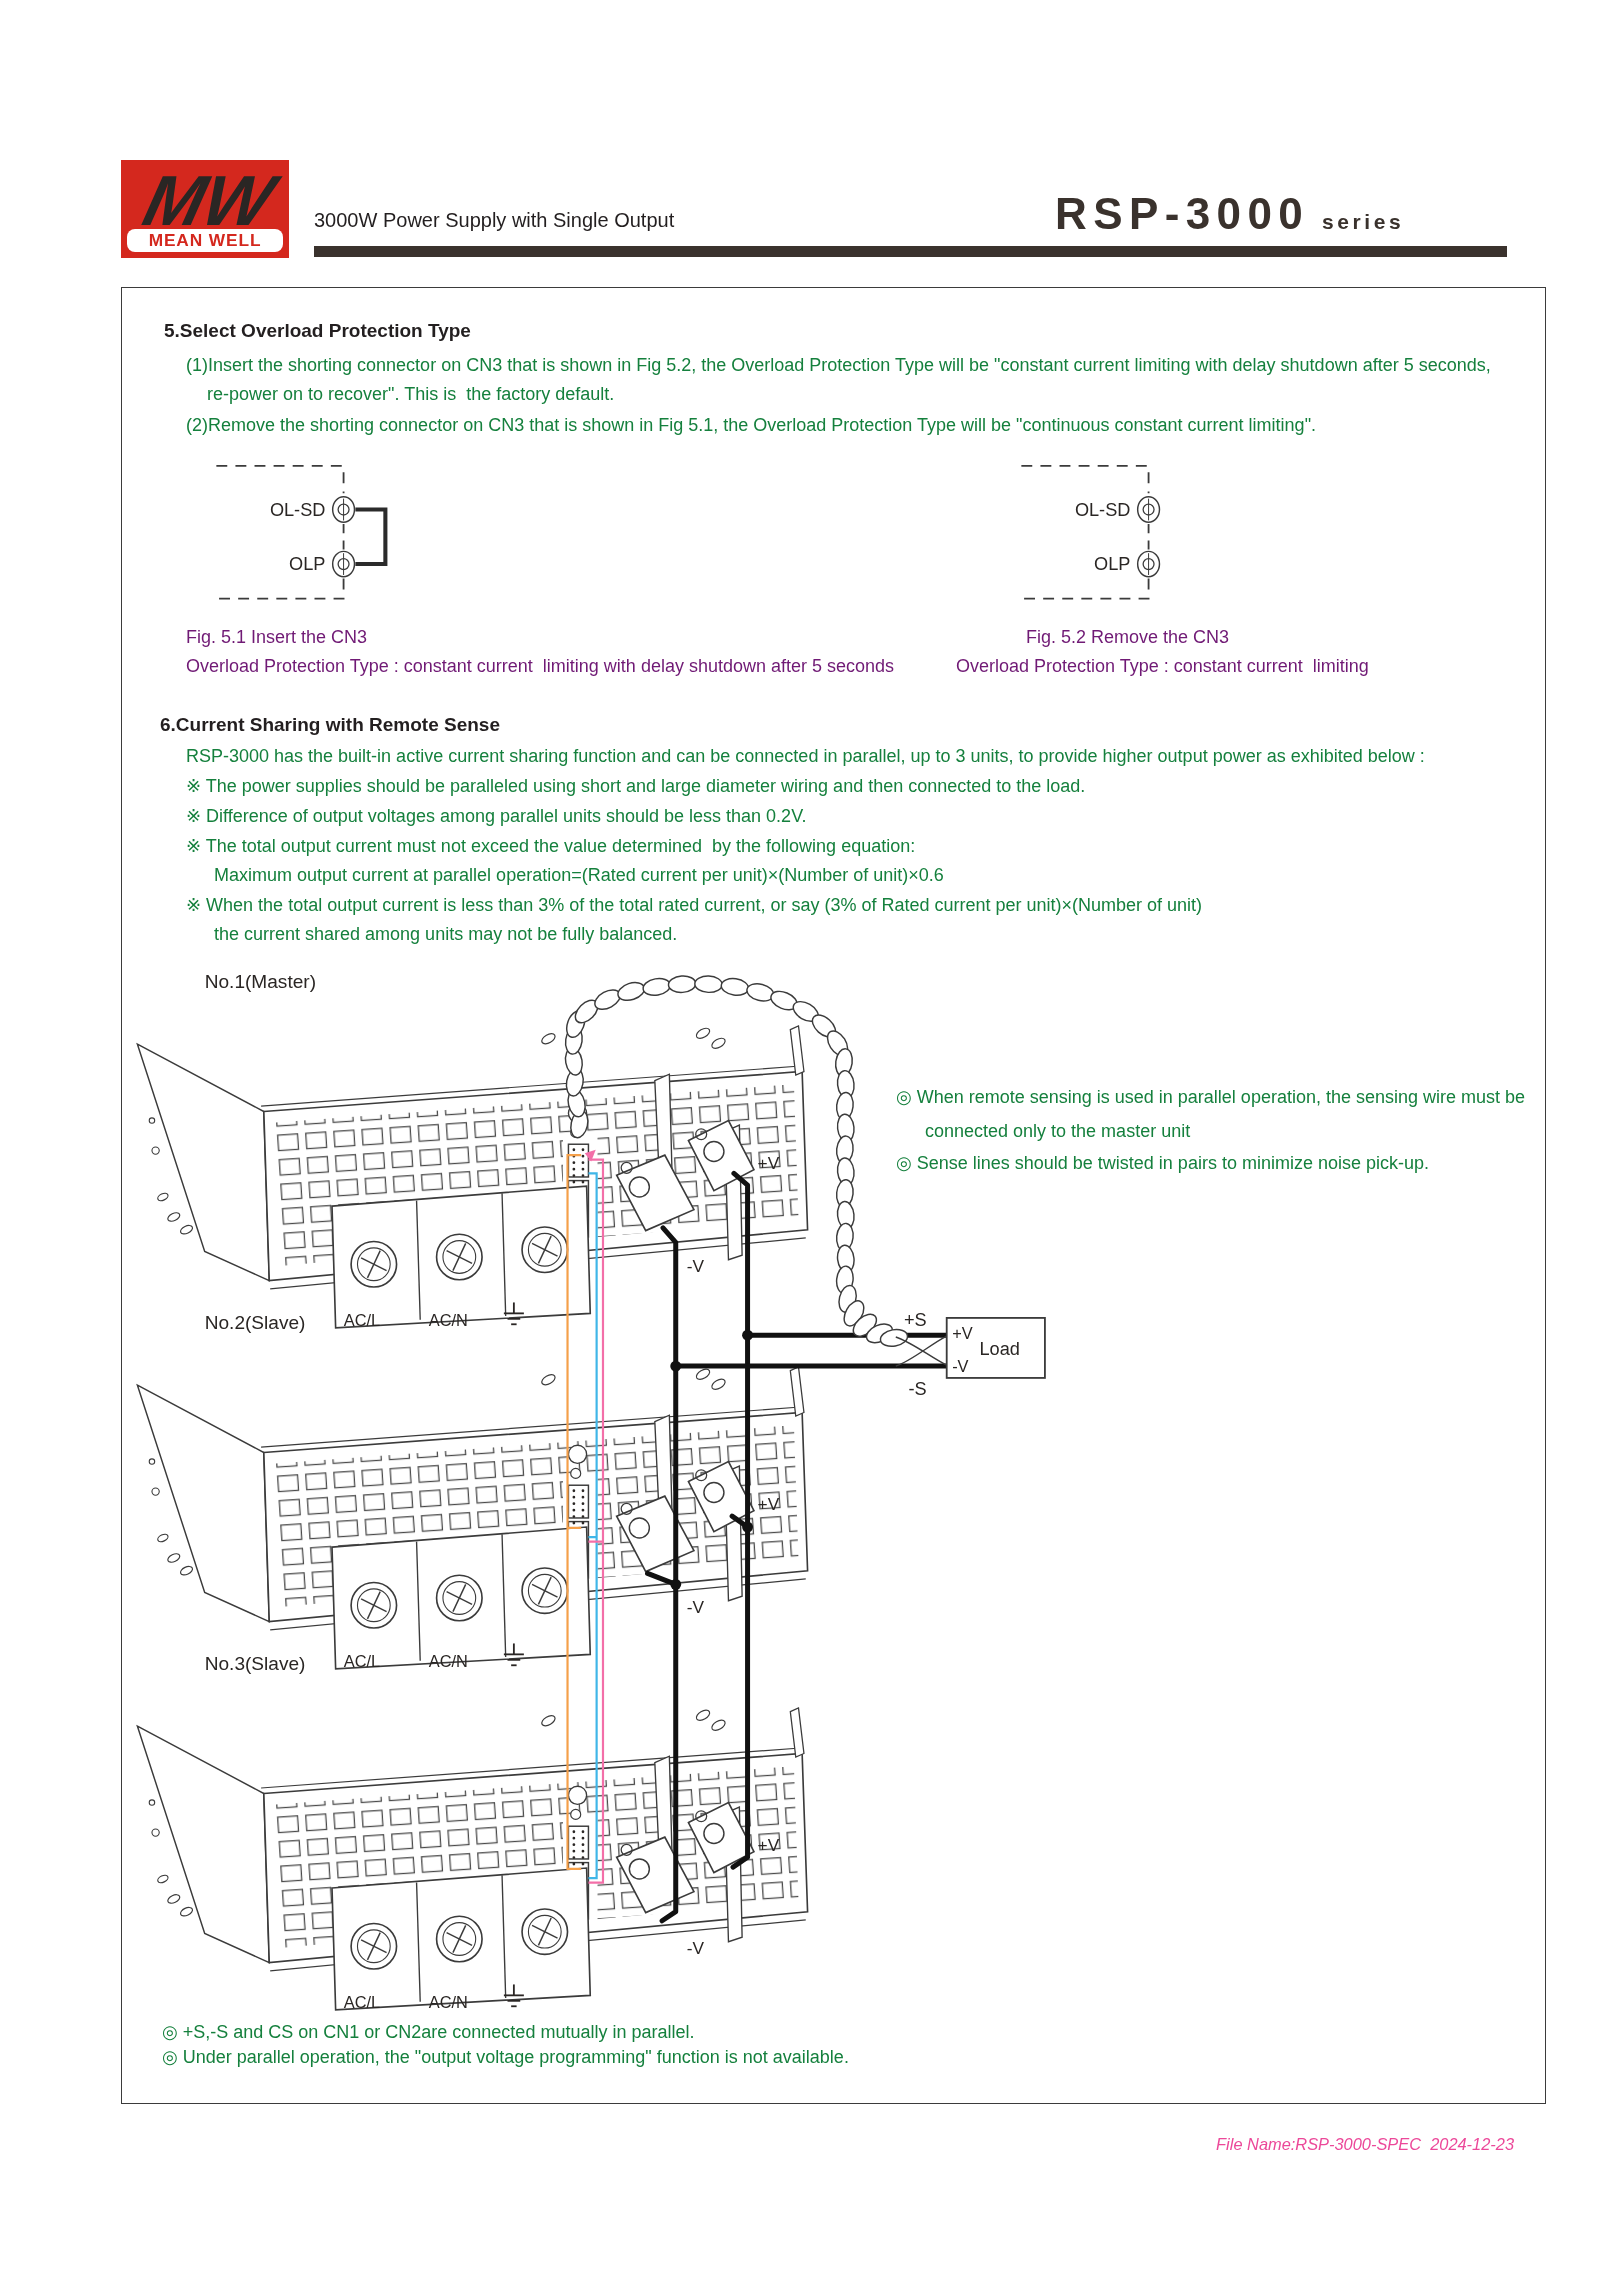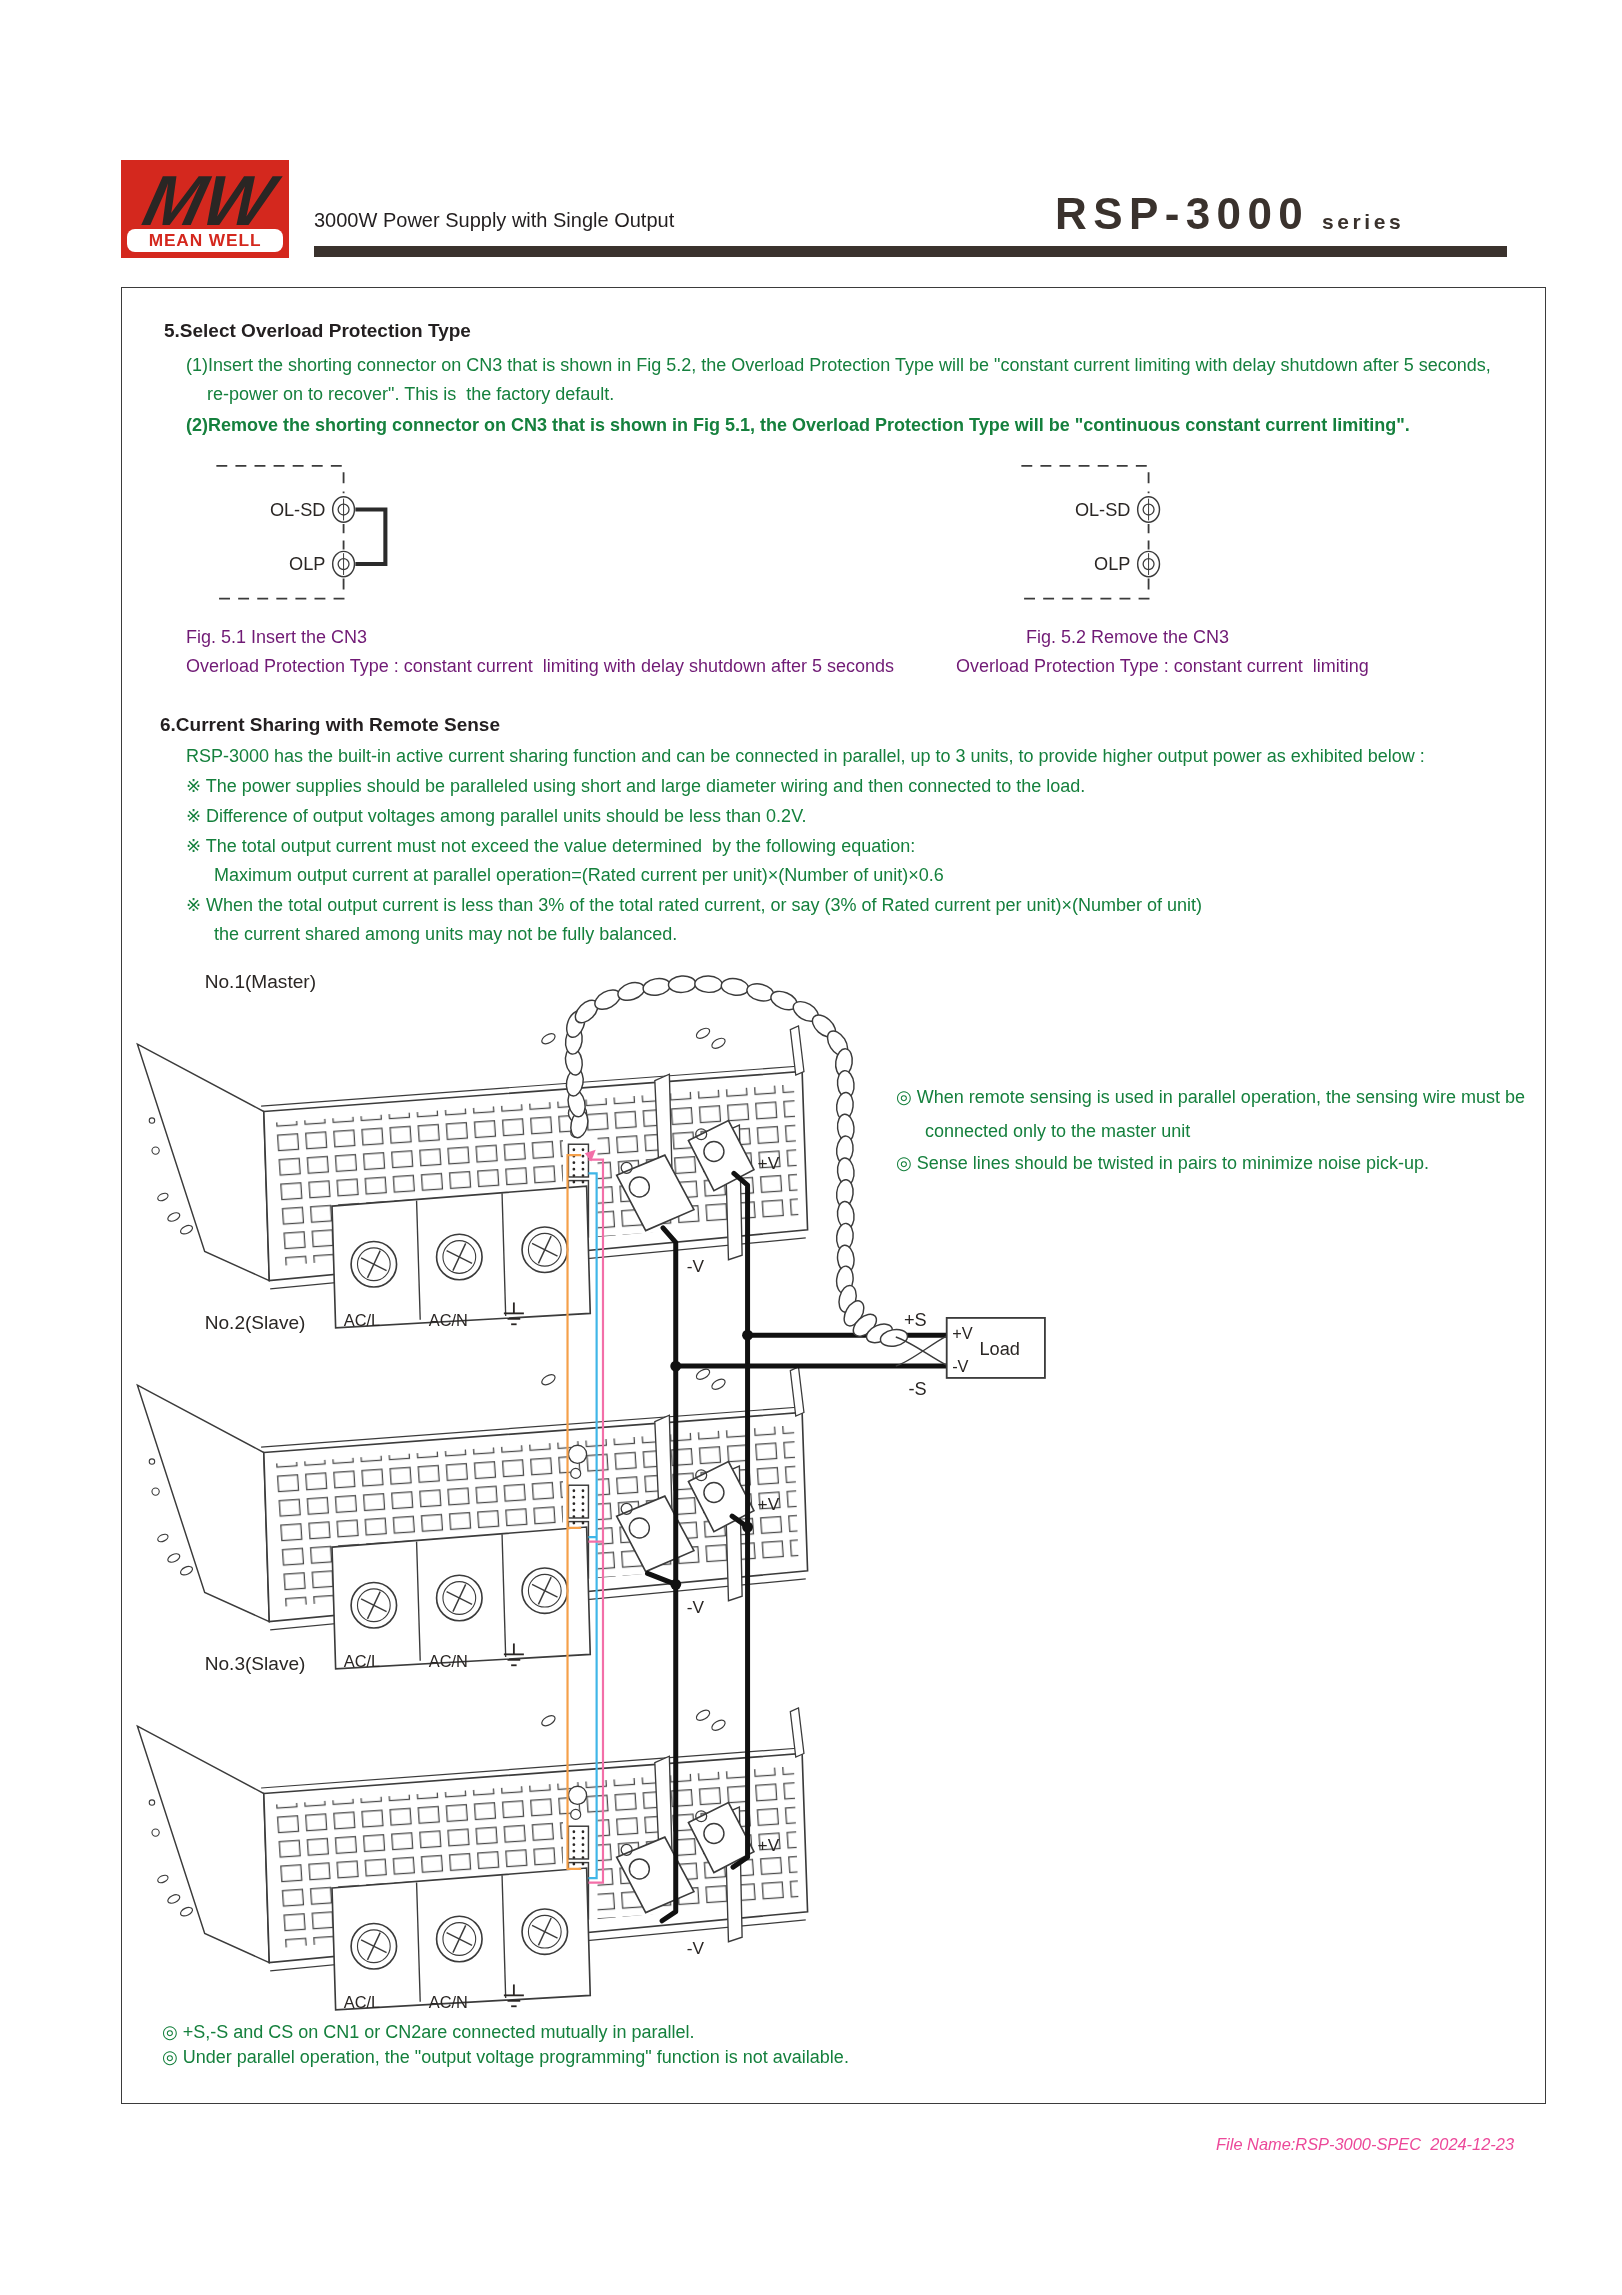--- a/index.html
+++ b/index.html
@@ -39,21 +39,21 @@
   <span class="series-suffix">series</span>
 </div>
 
 <div class="abs darkbar" style="left:314px;top:246px;width:1193px;height:11px;"></div>
 
 <div class="abs contentbox" style="left:121px;top:287px;width:1423px;height:1815px;"></div>
 
 <div class="abs h" style="left:164px;top:320px;">5.Select Overload Protection Type</div>
 <div class="abs t" style="left:186px;top:355px;">(1)Insert the shorting connector on CN3 that is shown in Fig 5.2, the Overload Protection Type will be "constant current limiting with delay shutdown after 5 seconds,</div>
 <div class="abs t" style="left:207px;top:384px;">re-power on to recover". This is  the factory default.</div>
-<div class="abs t" style="left:186px;top:415px;font-weight:bold;">(2)Remove the shorting connector on CN3 that is shown in Fig 5.1, the Overload Protection Type will be "continuous constant current limiting".</div>
+<div class="abs t" style="left:186px;top:415px;">(2)Remove the shorting connector on CN3 that is shown in Fig 5.1, the Overload Protection Type will be "continuous constant current limiting".</div>
 
 <div class="abs" style="left:200px;top:453px;">
   <svg width="209" height="164" viewBox="0 0 230 180">
     <g fill="none" stroke="#3b3b3b" stroke-width="2">
       <path stroke-dasharray="12 9" d="M18,14 H158 V44"></path>
       <path stroke-dasharray="10 8" d="M158,78 V106"></path>
       <path stroke-dasharray="12 9" d="M158,138 V160 H18"></path>
     </g>
     <g fill="none" stroke="#3b3b3b">
       <ellipse cx="158" cy="62" rx="12" ry="14" stroke-width="1.6"></ellipse>

